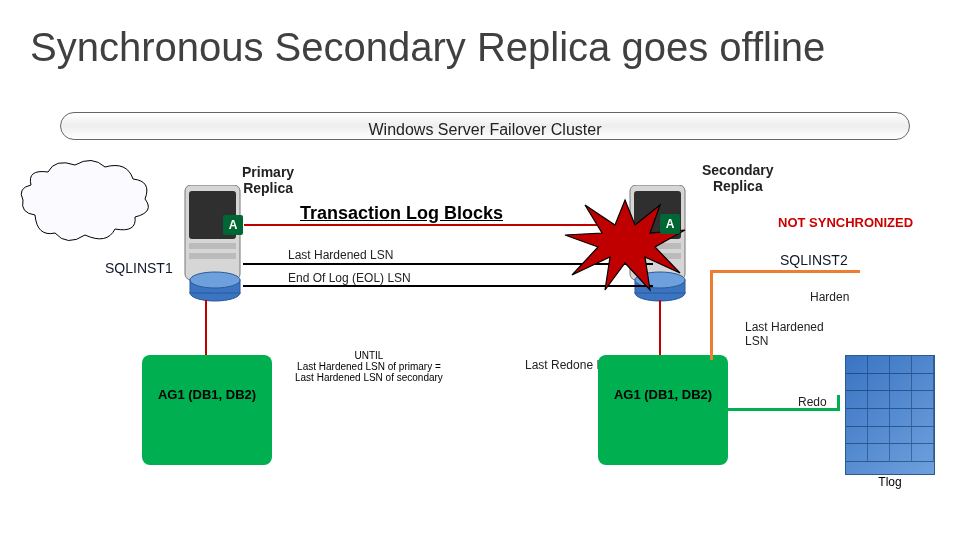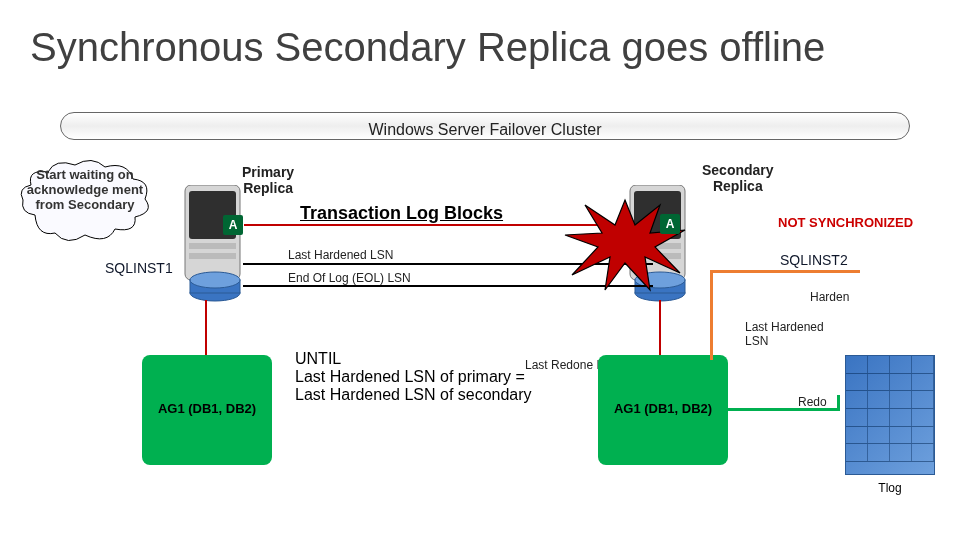--- a/index.html
+++ b/index.html
@@ -7,50 +7,49 @@
   .title{position:absolute;left:30px;top:25px;font-size:40px;font-weight:300;color:#404040}
   .cluster-box{position:absolute;left:60px;top:112px;width:850px;height:28px;border:1px solid #666;border-radius:14px;background:linear-gradient(#fff,#eee,#fff);text-align:center;line-height:34px;font-size:16px;color:#222}
   .cloud{position:absolute;left:15px;top:155px;width:140px;height:92px;padding:12px 8px;font-family:"Segoe UI",Arial,sans-serif;font-weight:bold;font-size:13px;color:#333;text-align:center;z-index:5}
   .cloud svg{position:absolute;left:0;top:0;width:100%;height:100%;z-index:-1}
   .replica-label{position:absolute;font-family:"Segoe UI",Arial,sans-serif;font-weight:bold;font-size:14px;color:#222;white-space:pre-line;text-align:center}
   .txlog{position:absolute;left:300px;top:203px;font-family:"Segoe UI",Arial,sans-serif;font-weight:bold;font-size:18px;text-decoration:underline}
   .status{position:absolute;font-family:"Segoe UI",Arial,sans-serif;font-weight:bold;font-size:13px;color:#c00}
   .sqlinst{position:absolute;font-family:"Segoe UI",Arial,sans-serif;font-weight:normal;font-size:14px;color:#0f172a}
   .log-label{position:absolute;font-family:"Segoe UI",Arial,sans-serif;font-size:12px;color:#222}
   .harden{position:absolute;font-family:"Segoe UI",Arial,sans-serif;font-size:12px;color:#222}
-  .until{position:absolute;font-family:"Segoe UI",Arial,sans-serif;font-size:16px;white-space:pre-line}
-  .ag-box{position:absolute;width:130px;height:110px;background:#00b050;border-radius:8px;color:#000;font-family:"Segoe UI",Arial,sans-serif;font-weight:bold;font-size:13px;text-align:center;padding-top:46px}
+  .until{position:absolute;font-family:"Segoe UI",Arial,sans-serif;font-size:10px;text-align:center;white-space:pre-line}
+  .ag-box{position:absolute;width:130px;height:110px;background:#00b050;border-radius:8px;color:#000;font-family:"Segoe UI",Arial,sans-serif;font-weight:bold;font-size:13px;text-align:center;padding-top:32px}
   .Abadge{position:absolute;width:20px;height:20px;background:#006633;color:#fff;font-family:"Segoe UI",Arial,sans-serif;font-weight:bold;font-size:12px;text-align:center;line-height:20px;border-radius:2px;z-index:6}
   .server{position:absolute}
   .tlog-col{position:absolute;left:845px;top:355px;width:90px}
   .tlog-block{width:90px;height:120px;background:linear-gradient(135deg,#3a74c2,#6ea0dd);border:1px solid #2b5a95}
   .tlog-block .row{height:15%;border-bottom:1px solid rgba(0,35,80,.5);display:flex}
   .tlog-block .cell{flex:1;border-right:1px solid rgba(0,35,80,.4)}
-  .tlog-caption{text-align:center;font-family:"Segoe UI",Arial,sans-serif;font-size:12px;margin-top:6px}
+  .tlog-caption{text-align:center;font-family:"Segoe UI",Arial,sans-serif;font-size:12px;}
   .explode{position:absolute;z-index:4}
   .arrow-h{position:absolute;height:2px;background:#c00000}
   .arrow-h:after{content:"";position:absolute;right:-1px;top:-5px;border-left:10px solid #c00000;border-top:6px solid transparent;border-bottom:6px solid transparent}
   .hline{position:absolute;height:2px;background:#000}
   .vline{position:absolute;width:2px;background:#c00000}
   .orange-l{position:absolute;border-left:3px solid #ed7d31;border-top:3px solid #ed7d31}
   .green-l{position:absolute;border-right:3px solid #00b050;border-bottom:3px solid #00b050}
 </style>
 </head>
 <body>
 
 <div class="title">Synchronous Secondary Replica goes offline</div>
 
 <div class="cluster-box">Windows Server Failover Cluster</div>
 
 <div class="cloud">
   <svg viewBox="0 0 140 92" preserveAspectRatio="none">
     <path d="M20 60 Q5 58 8 45 Q2 33 16 30 Q12 14 33 17 Q40 3 60 10 Q77 0 90 12 Q112 6 118 24 Q137 26 130 44 Q140 57 120 62 Q122 78 100 74 Q92 90 70 80 Q52 92 40 78 Q22 82 20 60 Z" fill="#fafaff" stroke="#8da" stroke-width="0"></path>
     <path d="M20 60 Q5 58 8 45 Q2 33 16 30 Q12 14 33 17 Q40 3 60 10 Q77 0 90 12 Q112 6 118 24 Q137 26 130 44 Q140 57 120 62 Q122 78 100 74 Q92 90 70 80 Q52 92 40 78 Q22 82 20 60 Z" fill="none" stroke="#000" stroke-width="1"></path>
   </svg>
-  <span>Start waiting on acknowledge ment from Secondary</span>
 </div>
 
 <svg class="server" style="left:175px;top:185px" width="90" height="120">
   <rect x="10" y="0" width="55" height="95" rx="6" fill="#d6d6d6" stroke="#777"></rect>
   <rect x="14" y="6" width="47" height="48" rx="3" fill="#2f2f2f"></rect>
   <rect x="14" y="58" width="47" height="6" fill="#bbb"></rect>
   <rect x="14" y="68" width="47" height="6" fill="#bbb"></rect>
   <ellipse cx="40" cy="108" rx="25" ry="8" fill="#3a74c2" stroke="#2b5a95"></ellipse>
   <rect x="15" y="95" width="50" height="13" fill="#3a74c2" stroke="#2b5a95"></rect>
   <ellipse cx="40" cy="95" rx="25" ry="8" fill="#6ea0dd" stroke="#2b5a95"></ellipse>

